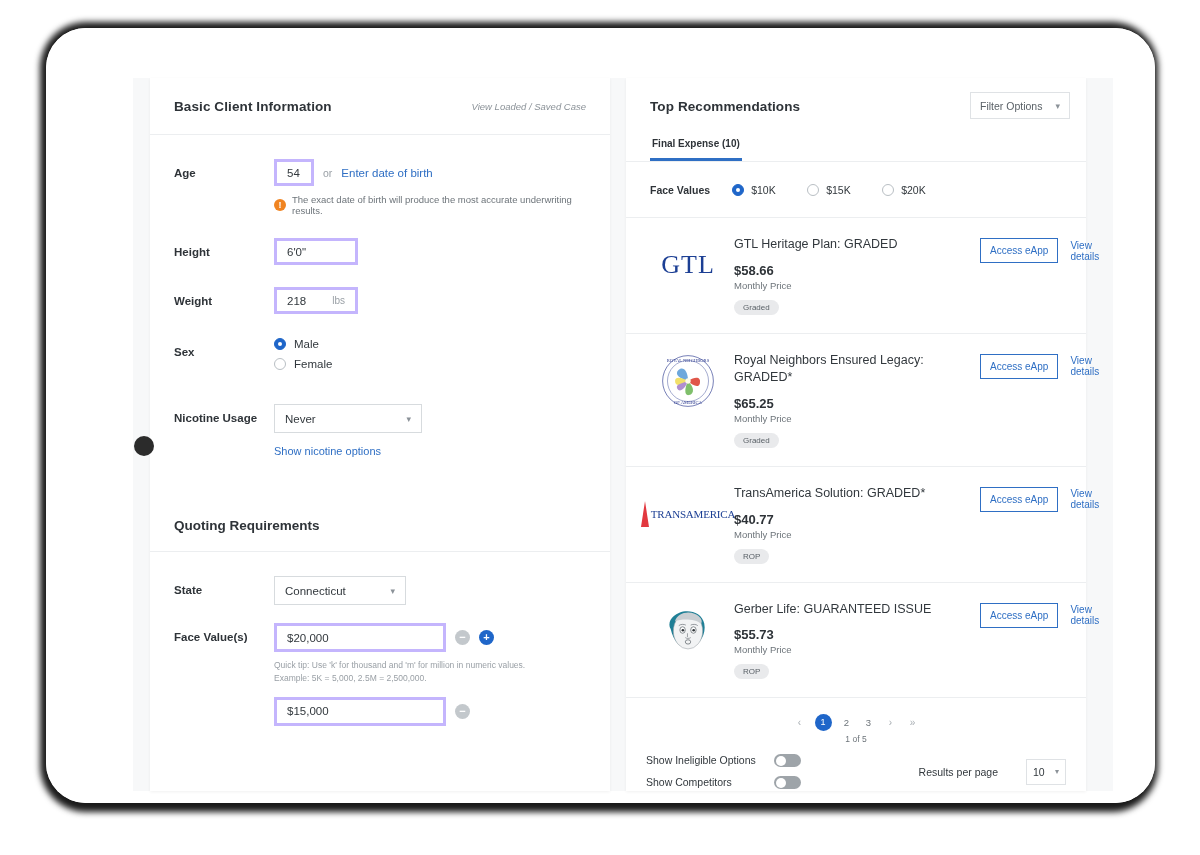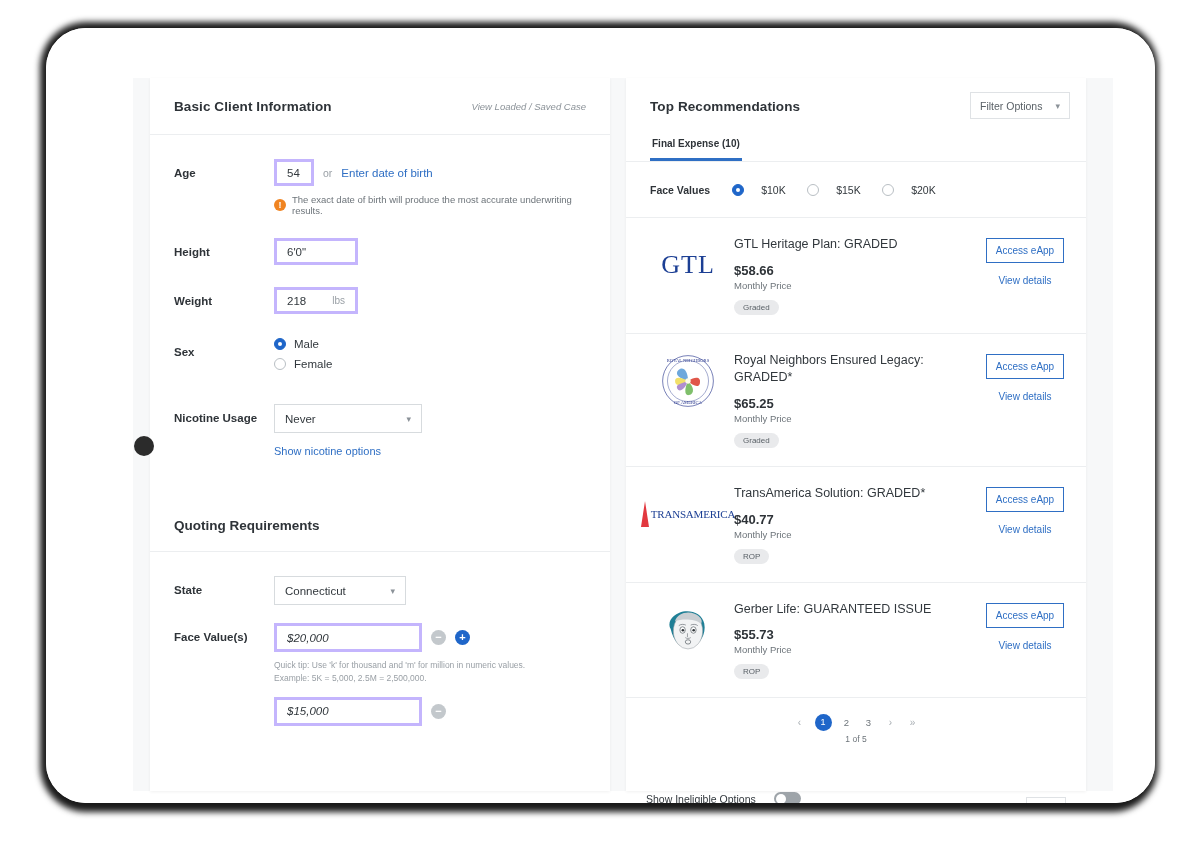--- a/index.html
+++ b/index.html
@@ -135,21 +135,21 @@
   .seg { display: flex; width: 194px; margin-bottom: 22px; }
   .seg-btn {
     height: 27px; display:flex; align-items:center; justify-content:center;
     font-size: 11px; border: 1px solid #2f6fc4;
     padding: 0 12px; color: #2f6fc4; background: #fff;
   }
   .seg-btn.active { background: #2f6fc4; color: #fff; font-weight: normal; }
   .seg-btn + .seg-btn { border-left: none; }
 
   .fv-line { display: flex; align-items: center; gap: 9px; }
-  .tf.fv { width: 148px; height: 29px; font-style: italic; }
+  .tf.fv { width: 172px; height: 29px; }
   .circ {
     width: 15px; height: 15px; border-radius: 50%;
     display: flex; align-items: center; justify-content: center;
     font-size: 11px; line-height: 1; color: #fff; font-weight: bold;
     flex: 0 0 15px;
   }
   .circ.minus { background: #c3c8cc; }
   .circ.plus { background: #1f66c9; }
   .quick-tip { font-size: 8.5px; color: #9aa0a6; margin-top: 7px; line-height: 1.5; }
 
@@ -176,21 +176,21 @@
     padding: 4px 2px 9px 2px; border-bottom: 3px solid #2f6fc4;
   }
   .tabs-rule { height: 1px; background: #eceef0; }
 
   .facevalues-bar {
     height: 56px; display: flex; align-items: center;
     padding: 0 24px; gap: 0;
     border-bottom: 1px solid #eceef0;
   }
   .fv-label { font-size: 10.5px; font-weight: bold; color: #2e3338; margin-right: 22px; }
-  .fv-opt { display: flex; align-items: center; gap: 17px; width: 75px; }
+  .fv-opt { display: flex; align-items: center; gap: 7px; width: 75px; }
   .fv-opt .radio-lbl { font-size: 10.5px; color: #32383d; }
 
   
   .prod {
     display: flex; align-items: flex-start;
     padding: 18px 16px 18px 16px;
     border-bottom: 1px solid #eceef0;
     min-height: 100px;
   }
   .prod-logo {
@@ -204,21 +204,21 @@
   }
   .prod-price { font-size: 13px; font-weight: bold; color: #2e3338; margin-top: 10px; }
   .prod-price-lbl { font-size: 9.5px; color: #6d747a; margin-top: 2px; }
   .badge {
     display: inline-block; margin-top: 9px;
     background: #e9eaec; color: #5a6167;
     border-radius: 9px; padding: 3px 9px; font-size: 8px;
   }
   .prod-actions {
     width: 90px; flex: 0 0 90px;
-    display: flex; flex-direction: column; align-items: center; gap: 12px;
+    display: flex; flex-direction: row; align-items: center; gap: 12px;
     padding-top: 2px;
   }
   .btn-eapp {
     border: 1px solid #2f6fc4; color: #2f6fc4; background: #fff;
     font-size: 10px; padding: 6px 9px; white-space: nowrap;
   }
   .view-details { font-size: 10px; color: #2f6fc4; }
 
   
   .logo-gtl {
@@ -249,21 +249,21 @@
     background: #1f66c9; color: #fff; font-size: 9px;
   }
   .pg.arrow { color: #a7adb2; font-size: 10px; }
   .pg-of { font-size: 8.5px; color: #6d747a; margin-top: 3px; }
 
   .footer-ctl {
     display: flex; align-items: center;
     padding: 4px 20px 0 20px;
   }
   .toggles { display: flex; flex-direction: column; gap: 9px; }
-  .tg-row { display: flex; align-items: center; gap: 12px; margin-top: 38px; }
+  .tg-row { display: flex; gap: 12px; }
   .tg-lbl { font-size: 10.5px; color: #32383d; width: 116px; }
   .switch {
     width: 27px; height: 13px; border-radius: 7px; background: #9ea4a9;
     position: relative; flex: 0 0 27px;
   }
   .switch::after {
     content: ""; position: absolute; left: 1.5px; top: 1.5px;
     width: 10px; height: 10px; border-radius: 50%; background: #fff;
   }
   .rpp { margin-left: auto; display: flex; align-items: center; gap: 28px; }

